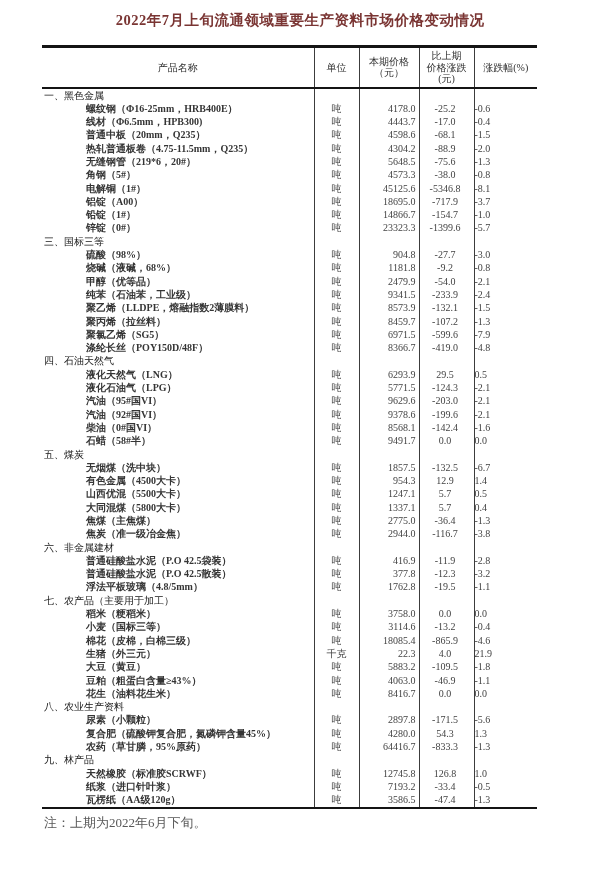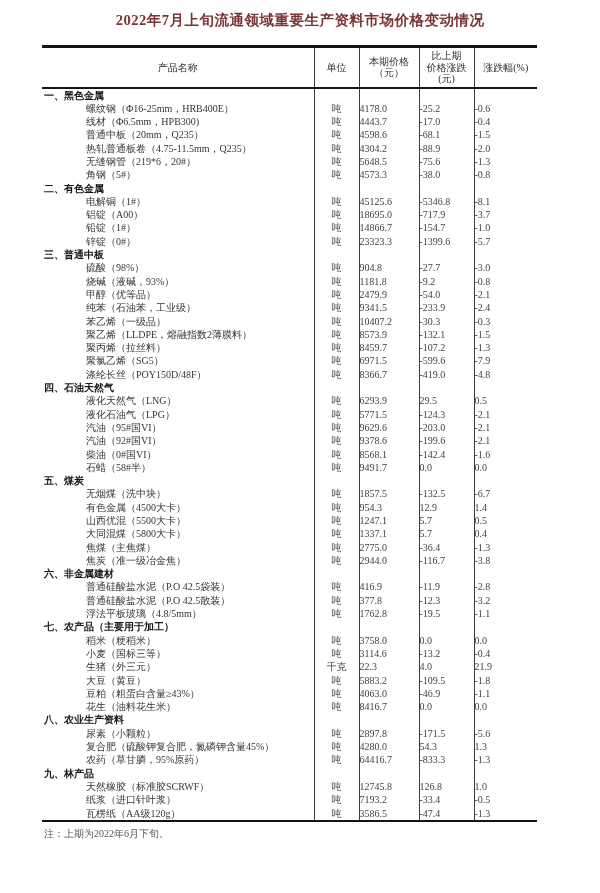--- a/index.html
+++ b/index.html
@@ -57,35 +57,35 @@
   tbody td {
     font-size: 10px;
     line-height: 13.3px;
     height: 13.3px;
     padding: 0;
     color: #424242;
     white-space: nowrap;
     overflow: hidden;
     vertical-align: middle;
   }
-  td.name  { text-align: left; padding-left: 44px; color: #353535; }
+  td.name  { text-align: left; padding-left: 44px; color: #353535; font-weight: bold; }
   tr.section-row td.name {
     padding-left: 2px;
-    font-weight: bold;
+    font-weight: normal;
     color: #161616;
     margin-left: 15px;
   }
   td.unit   { text-align: center; }
-  td.price  { padding-right: 3px; }
-  td.change { text-align: left; padding-right: 3px; }
+  td.price  { text-align: right; padding-right: 3px; }
+  td.change { text-align: center; padding-right: 3px; }
   td.pct    { text-align: left; padding-right: 10px; }
 
   .footnote {
     margin: 5px 0 8px 44px;
-    font-size: 10px;
+    font-size: 13px;
     color: #575757;
   }
 </style>
 </head>
 <body>
 
 <div class="page">
 
   <div class="report-title" style="color: rgb(122, 53, 51);">2022年7月上旬流通领域重要生产资料市场价格变动情况</div>
 
@@ -159,27 +159,20 @@
   </tr>
 
   <tr class="data-row">
     <td class="name">角钢（5#）</td>
     <td class="unit">吨</td>
     <td class="price">4573.3</td>
     <td class="change">-38.0</td>
     <td class="pct">-0.8</td>
   </tr>
 
-  <tr class="section-row">
-    <td class="name">二、有色金属</td>
-    <td class="unit"></td>
-    <td class="price"></td>
-    <td class="change"></td>
-    <td class="pct"></td>
-  </tr>
 
   <tr class="data-row">
     <td class="name">电解铜（1#）</td>
     <td class="unit">吨</td>
     <td class="price">45125.6</td>
     <td class="change">-5346.8</td>
     <td class="pct">-8.1</td>
   </tr>
 
   <tr class="data-row">
@@ -200,37 +193,37 @@
 
   <tr class="data-row">
     <td class="name">锌锭（0#）</td>
     <td class="unit">吨</td>
     <td class="price">23323.3</td>
     <td class="change">-1399.6</td>
     <td class="pct">-5.7</td>
   </tr>
 
   <tr class="section-row">
-    <td class="name">三、普通中板</td>
+    <td class="name">三、国标三等</td>
     <td class="unit"></td>
     <td class="price"></td>
     <td class="change"></td>
     <td class="pct"></td>
   </tr>
 
   <tr class="data-row">
     <td class="name">硫酸（98%）</td>
     <td class="unit">吨</td>
     <td class="price">904.8</td>
     <td class="change">-27.7</td>
     <td class="pct">-3.0</td>
   </tr>
 
   <tr class="data-row">
-    <td class="name">烧碱（液碱，93%）</td>
+    <td class="name">烧碱（液碱，68%）</td>
     <td class="unit">吨</td>
     <td class="price">1181.8</td>
     <td class="change">-9.2</td>
     <td class="pct">-0.8</td>
   </tr>
 
   <tr class="data-row">
     <td class="name">甲醇（优等品）</td>
     <td class="unit">吨</td>
     <td class="price">2479.9</td>
@@ -239,27 +232,20 @@
   </tr>
 
   <tr class="data-row">
     <td class="name">纯苯（石油苯，工业级）</td>
     <td class="unit">吨</td>
     <td class="price">9341.5</td>
     <td class="change">-233.9</td>
     <td class="pct">-2.4</td>
   </tr>
 
-  <tr class="data-row">
-    <td class="name">苯乙烯（一级品）</td>
-    <td class="unit">吨</td>
-    <td class="price">10407.2</td>
-    <td class="change">-30.3</td>
-    <td class="pct">-0.3</td>
-  </tr>
 
   <tr class="data-row">
     <td class="name">聚乙烯（LLDPE，熔融指数2薄膜料）</td>
     <td class="unit">吨</td>
     <td class="price">8573.9</td>
     <td class="change">-132.1</td>
     <td class="pct">-1.5</td>
   </tr>
 
   <tr class="data-row">
@@ -450,20 +436,27 @@
 
   <tr class="data-row">
     <td class="name">小麦（国标三等）</td>
     <td class="unit">吨</td>
     <td class="price">3114.6</td>
     <td class="change">-13.2</td>
     <td class="pct">-0.4</td>
   </tr>
 
 
+  <tr class="data-row">
+    <td class="name">棉花（皮棉，白棉三级）</td>
+    <td class="unit">吨</td>
+    <td class="price">18085.4</td>
+    <td class="change">-865.9</td>
+    <td class="pct">-4.6</td>
+  </tr>
 
   <tr class="data-row">
     <td class="name">生猪（外三元）</td>
     <td class="unit">千克</td>
     <td class="price">22.3</td>
     <td class="change">4.0</td>
     <td class="pct">21.9</td>
   </tr>
 
   <tr class="data-row">

